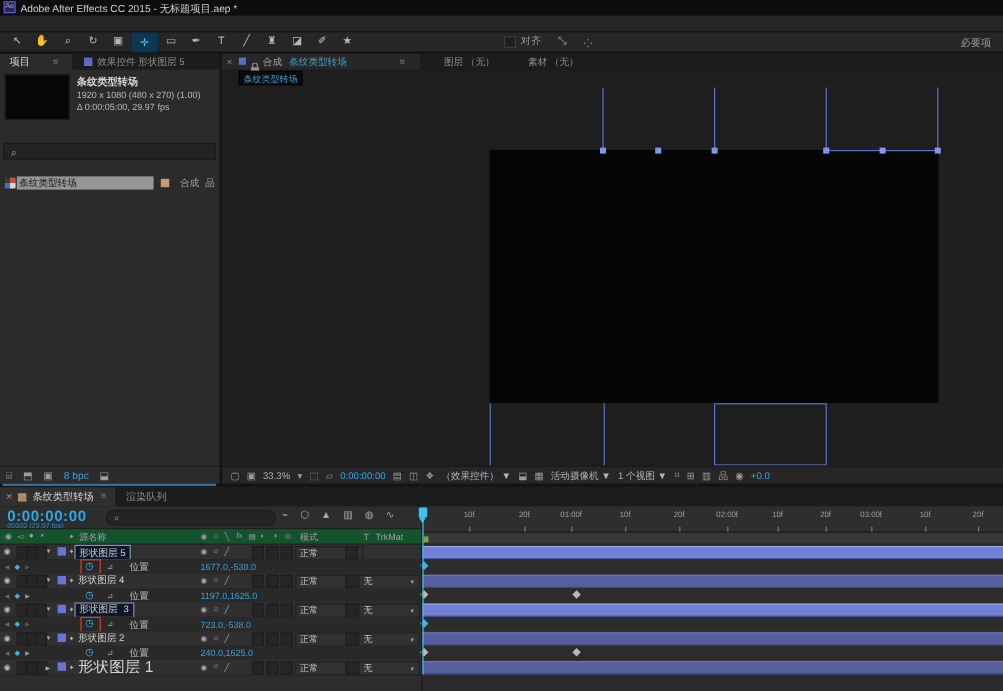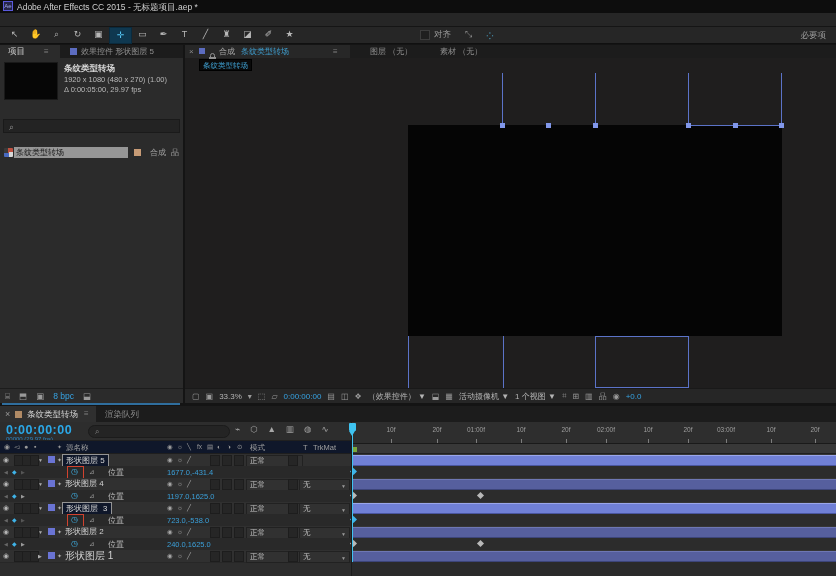--- a/index.html
+++ b/index.html
@@ -92,21 +92,21 @@
   .tl-chip{left:15px;top:5px;width:7px;height:7px;background:#b08a65;}
   .tl-tab-label{left:27px;top:0;font-size:8.5px;color:#d6d6d6;line-height:16px;}
   .tl-menuicn{left:84px;top:0;font-size:8px;color:#7f7f7f;line-height:16px;}
   .tl-tab2{left:105px;top:0;font-size:8.5px;color:#8e8e8e;line-height:16px;}
   .tl-time{left:6px;top:17px;font-size:12.5px;font-weight:bold;color:#2ba8e8;letter-spacing:.5px;}
   .tl-timesub{left:6px;top:30px;font-size:6px;color:#2b87c8;}
   .tl-search{left:88px;top:19px;width:142px;height:13px;background:#242424;border:1px solid #1b1b1b;
              border-radius:7px;color:#909090;font-size:8px;line-height:12px;padding-left:6px;}
   .tl-hicons{left:235px;top:18px;display:flex;gap:10px;}
   .thi{font-size:8.5px;color:#a8a8a8;}
-  .tl-cols{left:0;top:34px;width:352px;height:14px;background:#0f172a;border-top:1px solid #202020;
+  .tl-cols{left:0;top:34px;width:352px;height:14px;background:#14532d;border-top:1px solid #202020;
            border-bottom:1px solid #1e1e1e;font-size:7.5px;color:#a0a0a0;}
   .avh{position:absolute;top:2px;font-size:7px;color:#9a9a9a;}
   .swh{position:absolute;top:2px;font-size:6.5px;color:#9a9a9a;}
   .ruler{left:352px;top:16px;width:484px;height:22px;background:#2e2e2e;border-bottom:1px solid #1a1a1a;}
   .tick-label{position:absolute;top:4px;transform:translateX(-50%);font-size:6.5px;color:#9f9f9f;}
   .tick-mark{position:absolute;bottom:0;width:1px;height:4px;background:#7d7d7d;}
   .workbar{left:352px;top:38px;width:484px;height:10px;background:#383838;border-bottom:1px solid #202020;}
   .wa-green{left:1px;top:3px;width:4px;height:5px;background:#7aa83c;}
   .rows{left:0;top:48px;width:836px;}
   .row{position:absolute;left:0;width:352px;height:12px;border-bottom:1px solid #272727;}
@@ -358,21 +358,21 @@
         <div class="stripe layer" style="top: 0px;"></div>
         <div class="bar sel" style="top: 1px;"></div>
         <div class="row prop" style="top: 12px;">
           <div style="position: absolute; left: 4px; top: 3px; font-size: 5px; color: rgb(104, 104, 104);">◀</div>
           <div style="position: absolute; left: 12px; top: 2px; font-size: 6px; color: rgb(63, 179, 232);">◆</div>
           <div style="position: absolute; left: 21px; top: 3px; font-size: 5px; color: rgb(86, 86, 86);">▶</div>
           <div style="position: absolute; left: 71px; top: 1px; font-size: 8px; color: rgb(63, 179, 232);">◷</div>
           <div class="redbox" style="left: 67px; top: 0px; width: 15px; height: 11px; border-color: rgb(210, 66, 46);"></div>
           <div style="position: absolute; left: 89px; top: 2px; font-size: 6.5px; color: rgb(154, 154, 154);">⊿</div>
           <div style="position: absolute; left: 108px; top: 1px; font-size: 8px; color: rgb(196, 196, 196);">位置</div>
-          <div style="position: absolute; left: 167px; top: 2px; font-size: 7.5px; color: rgb(59, 159, 216);">1677.0,-431.4</div>
+          <div style="position: absolute; left: 167px; top: 2px; font-size: 7.5px; color: rgb(59, 159, 216);">1677.0,-538.0</div>
         </div>
         <div class="stripe prop" style="top: 12px;"></div>
         <div class="kf" style="left: 351px; top: 15px; background: rgb(63, 179, 232);"></div>
         <div class="row layer" style="top: 24px;">
           <div style="position: absolute; left: 3px; top: 2px; font-size: 7px; color: rgb(181, 181, 181);">◉</div>
           <div class="cell" style="left: 14px; top: 1px; width: 7px; height: 9px;"></div>
           <div class="cell" style="left: 22px; top: 1px; width: 7px; height: 9px;"></div>
           <div class="cell" style="left: 30px; top: 1px; width: 7px; height: 9px;"></div>
           <div style="position: absolute; left: 38px; top: 3px; font-size: 5px; color: rgb(171, 171, 171);">▼</div>
           <div style="position: absolute; left: 48px; top: 2px; width: 7px; height: 7px; background: rgb(106, 116, 212);"></div>
@@ -469,21 +469,21 @@
         <div class="kf" style="left: 351px; top: 87px; background: rgb(185, 185, 185);"></div>
         <div class="kf" style="left: 478px; top: 87px; background: rgb(185, 185, 185);"></div>
         <div class="row layer" style="top: 96px;">
           <div style="position: absolute; left: 3px; top: 2px; font-size: 7px; color: rgb(181, 181, 181);">◉</div>
           <div class="cell" style="left: 14px; top: 1px; width: 7px; height: 9px;"></div>
           <div class="cell" style="left: 22px; top: 1px; width: 7px; height: 9px;"></div>
           <div class="cell" style="left: 30px; top: 1px; width: 7px; height: 9px;"></div>
           <div style="position: absolute; left: 38px; top: 3px; font-size: 5px; color: rgb(171, 171, 171);">▶</div>
           <div style="position: absolute; left: 48px; top: 2px; width: 7px; height: 7px; background: rgb(106, 116, 212);"></div>
           <div style="position: absolute; left: 57px; top: 2px; font-size: 6px; color: rgb(181, 181, 181);">✦</div>
-          <div class="txt" style="position: absolute; left: 62px; top: 0px; height: 11px; line-height: 11px; font-size: 10px; color: rgb(210, 210, 210); padding: 0px 3px;">形状图层 1</div>
+          <div class="txt" style="position: absolute; left: 62px; top: 0px; height: 11px; line-height: 11px; font-size: 13px; color: rgb(210, 210, 210); padding: 0px 3px;">形状图层 1</div>
           <div style="position: absolute; left: 167px; top: 2px; font-size: 6.5px; color: rgb(165, 165, 165);">◉</div>
           <div style="position: absolute; left: 177px; top: 2px; font-size: 6.5px; color: rgb(165, 165, 165);">☼</div>
           <div style="position: absolute; left: 187px; top: 2px; font-size: 6.5px; color: rgb(165, 165, 165);">╱</div>
           <div class="cell" style="left: 210px; top: 1px; width: 8px; height: 9px;"></div>
           <div class="cell" style="left: 222px; top: 1px; width: 8px; height: 9px;"></div>
           <div class="cell" style="left: 234px; top: 1px; width: 8px; height: 9px;"></div>
           <div class="modebox" style="left: 246px; width: 52px;">正常<div class="caret" style="right: 3px; top: 2px;">▼</div></div>
           <div class="cell" style="left: 288px; top: 1px; width: 8px; height: 9px;"></div>
           <div class="modebox" style="left: 299px; width: 46px;">无<div class="caret" style="right: 3px; top: 2px;">▼</div></div>
         </div>

